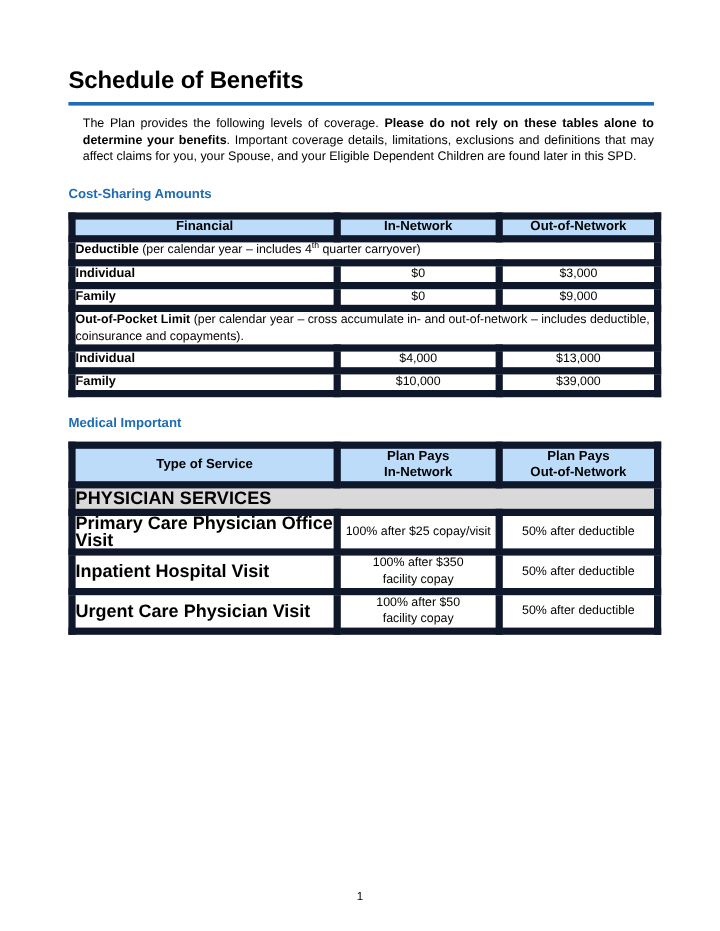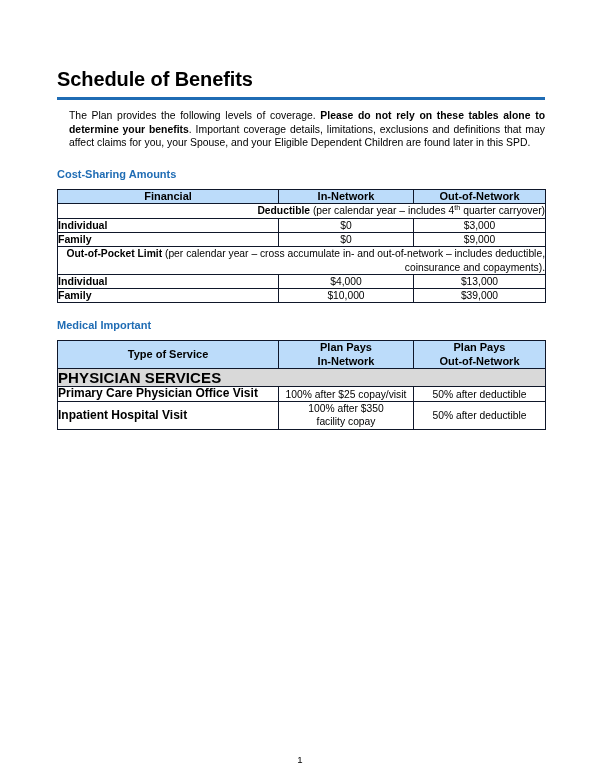--- a/index.html
+++ b/index.html
@@ -10,21 +10,21 @@
     width: 600px;
     height: 776px;
     background: #ffffff;
     font-family: "Liberation Sans", sans-serif;
     color: #000000;
     position: relative;
     overflow: hidden;
   }
   .page {
     position: absolute;
-    left: 0; top: 12px;
+    left: 0; top: 0;
     width: 600px;
     height: 612px;
     padding: 0;
     box-sizing: border-box;
   }
   .content {
     position: absolute;
     left: 57px;
     top: 56px;
     width: 488px;
@@ -67,21 +67,21 @@
   .section-heading.medical { margin-top: 16px; }
 
   
   table.sob {
     border-collapse: collapse;
     width: 488px;
     table-layout: fixed;
     margin: 0;
   }
   table.sob td, table.sob th {
-    border: 1px solid #0f172a;
+    border: 6px solid #0f172a;
     padding: 0;
     vertical-align: middle;
   }
   .cell {
     padding: 5px 7px;
     font-size: 10.3px;
     line-height: 13px;
   }
   .cell.center {
     text-align: center;
@@ -101,36 +101,36 @@
 
   .row-label {
     font-weight: bold;
     font-size: 10.6px;
   }
 
   .span-note {
     font-size: 10.3px;
     line-height: 13.6px;
     padding: 5px 7px;
-    text-align: right;
+    text-align: left;
   }
   .span-note b { font-weight: bold; }
   sup { font-size: 7.2px; vertical-align: super; line-height: 0; }
 
   .group-band {
     background: #d9d9d9;
     font-weight: bold;
     font-size: 15px;
     padding: 5px 7px;
     letter-spacing: 0.1px;
   }
 
   .svc-name {
     font-weight: bold;
-    font-size: 12px;
+    font-size: 15px;
     line-height: 13.4px;
   }
   .svc-sub {
     font-weight: normal;
     font-size: 10.3px;
     line-height: 13.4px;
   }
 
   .two-line { line-height: 13.4px; }
 
@@ -229,19 +229,24 @@
 
 
 
         <tr>
           <td class="cell left svc-name">Inpatient Hospital Visit</td>
           <td class="cell center two-line"><span>100% after $350</span><br><span>facility copay</span></td>
           <td class="cell center">50% after deductible</td>
         </tr>
 
 
+        <tr>
+          <td class="cell left svc-name">Urgent Care Physician Visit</td>
+          <td class="cell center two-line"><span>100% after $50</span><br><span>facility copay</span></td>
+          <td class="cell center">50% after deductible</td>
+        </tr>
       </tbody>
     </table>
 
   </div>
 
   <div class="page-number">1</div>
 </div>
 
 </body></html>

